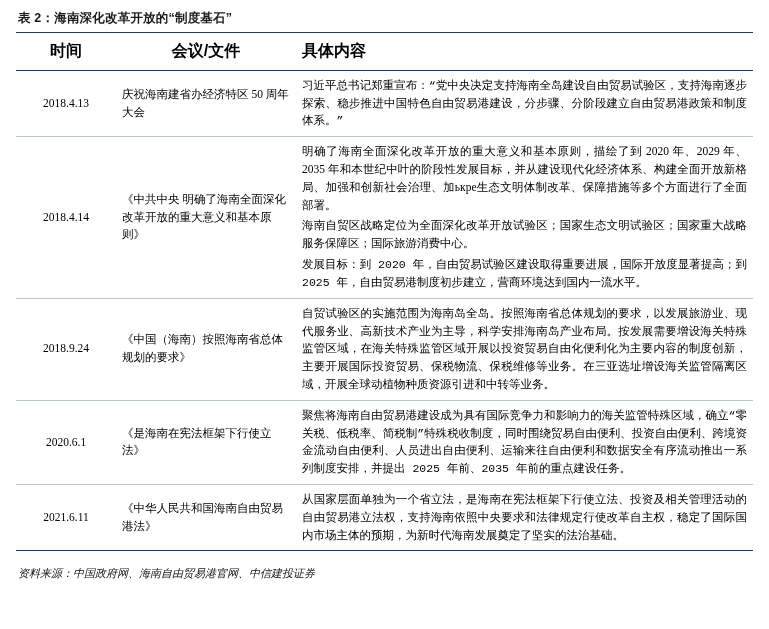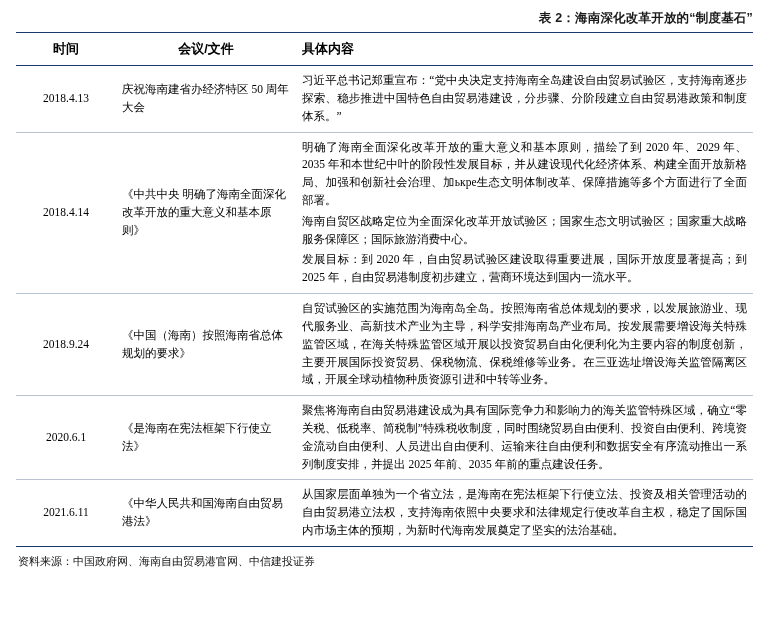--- a/index.html
+++ b/index.html
@@ -20,37 +20,36 @@
     box-sizing: border-box;
     padding: 8px 16px 0 16px;
   }
   .caption {
     font-family: "Liberation Sans", sans-serif;
     font-size: 12.5px;
     font-weight: bold;
     color: #1a1a1a;
     margin: 2px 0 5px 2px;
     letter-spacing: 0.2px;
-    text-align: right;
   }
   table.tbl {
     width: 737px;
     border-collapse: collapse;
     table-layout: fixed;
     font-size: 11.5px;
   }
   table.tbl th, table.tbl td {
     vertical-align: middle;
     padding: 6px 6px;
     line-height: 1.55;
   }
   thead th {
     font-family: "Liberation Sans", sans-serif;
     font-weight: bold;
-    font-size: 13px;
+    font-size: 16px;
     text-align: center;
     border-top: 1.6px solid #1b3a6b;
     border-bottom: 1.1px solid #1b3a6b;
     padding: 5px 4px;
   }
   tbody td {
     border-bottom: 0.9px solid #b9c4d4;
   }
   tbody tr:last-child td {
     border-bottom: 1.6px solid #1b3a6b;
@@ -66,27 +65,29 @@
   .c-content {
     width: auto;
     text-align: justify;
     text-justify: inter-ideograph;
   }
   .c-content p {
     margin: 0 0 3px 0;
   }
   .c-content p:last-child {
     margin-bottom: 0;
+    font-family: Liberation Mono, monospace;
   }
   .source {
     font-family: "Liberation Sans", sans-serif;
     font-size: 11px;
     color: #111111;
-    margin-top: 7px;
+    margin-top: 15px;
     margin-left: 2px;
+    font-style: italic;
   }
 </style>
 </head>
 <body>
 
 <div class="page">
 
   <div class="caption">表 2：海南深化改革开放的“制度基石”</div>
 
   <table class="tbl">

